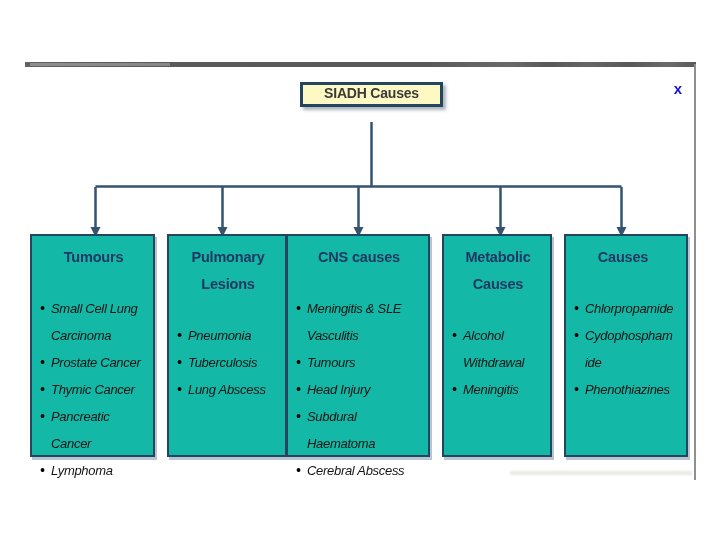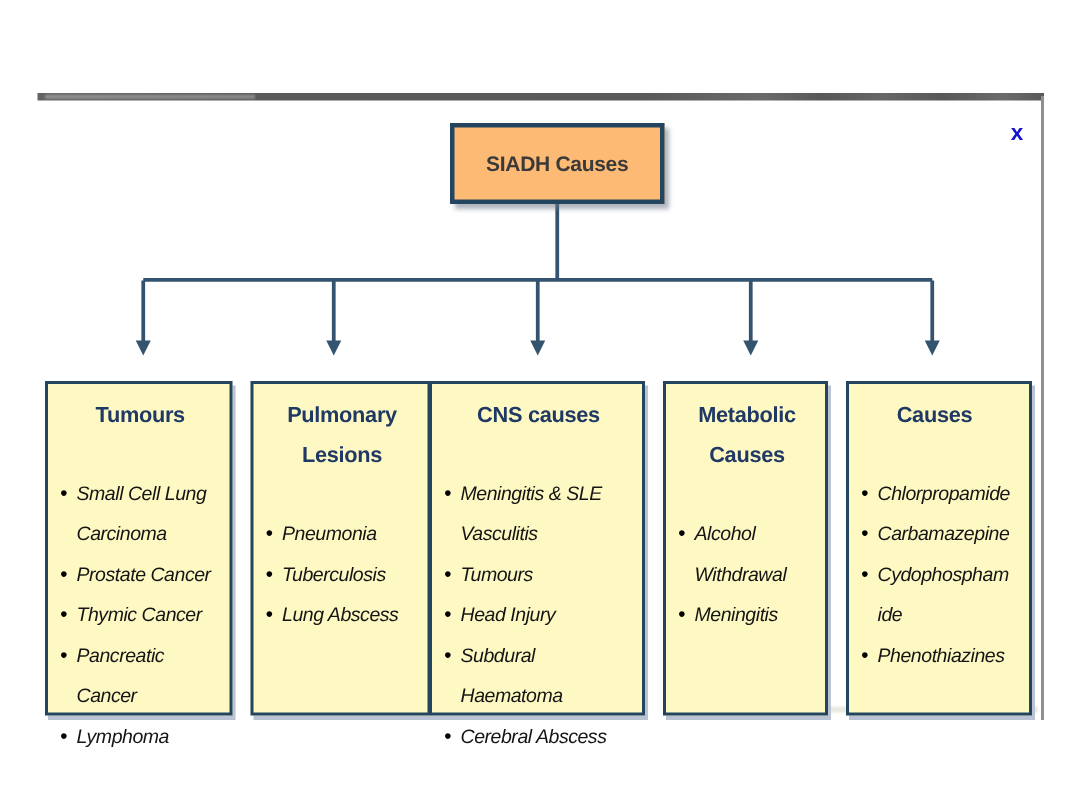--- a/index.html
+++ b/index.html
@@ -56,41 +56,41 @@
 
   svg.connectors {
     position: absolute;
     inset: 0;
     width: 720px; height: 540px;
   }
 
   .root-box {
     position: absolute;
     left: 300px; top: 82px;
-    width: 143px; height: 54px;
-    background: #fdba74;
+    width: 143px; height: 25px;
+    background: #fef9c3;
     border: 3px solid #24455f;
     box-shadow: 3px 3px 3px rgba(110,120,135,0.55);
     box-sizing: border-box;
     display: flex;
-    align-items: center;
+    align-items: flex-start;
     justify-content: center;
   }
   .root-box span {
     color: #3a3a3a;
     font-weight: bold;
     font-size: 14px;
     letter-spacing: -0.2px;
   }
 
   .cat {
     position: absolute;
-    top: 254px;
+    top: 234px;
     height: 223px;
-    background: #fef9c3;
+    background: #14b8a6;
     border: 2.5px solid #24455f;
     box-shadow: 2px 3px 0 #b9c3d3;
     box-sizing: border-box;
     padding: 8px 4px 4px 6px;
   }
   .cat-1 { left: 30px;  width: 125px; }
   .cat-2 { left: 167px; width: 120px; }
   .cat-3 { left: 286px; width: 144px; }
   .cat-4 { left: 442px; width: 110px; }
   .cat-5 { left: 564px; width: 124px; padding-right: 12px; }
@@ -197,19 +197,18 @@
     <ul class="items">
       <li>Alcohol Withdrawal</li>
       <li>Meningitis</li>
     </ul>
   </div>
 
   <div class="cat cat-5">
     <div class="cat-title">Causes</div>
     <ul class="items">
       <li>Chlorpropamide</li>
-      <li>Carbamazepine</li>
       <li>Cydophosphamide</li>
       <li>Phenothiazines</li>
     </ul>
   </div>
 
 </div>
 
 </body></html>

